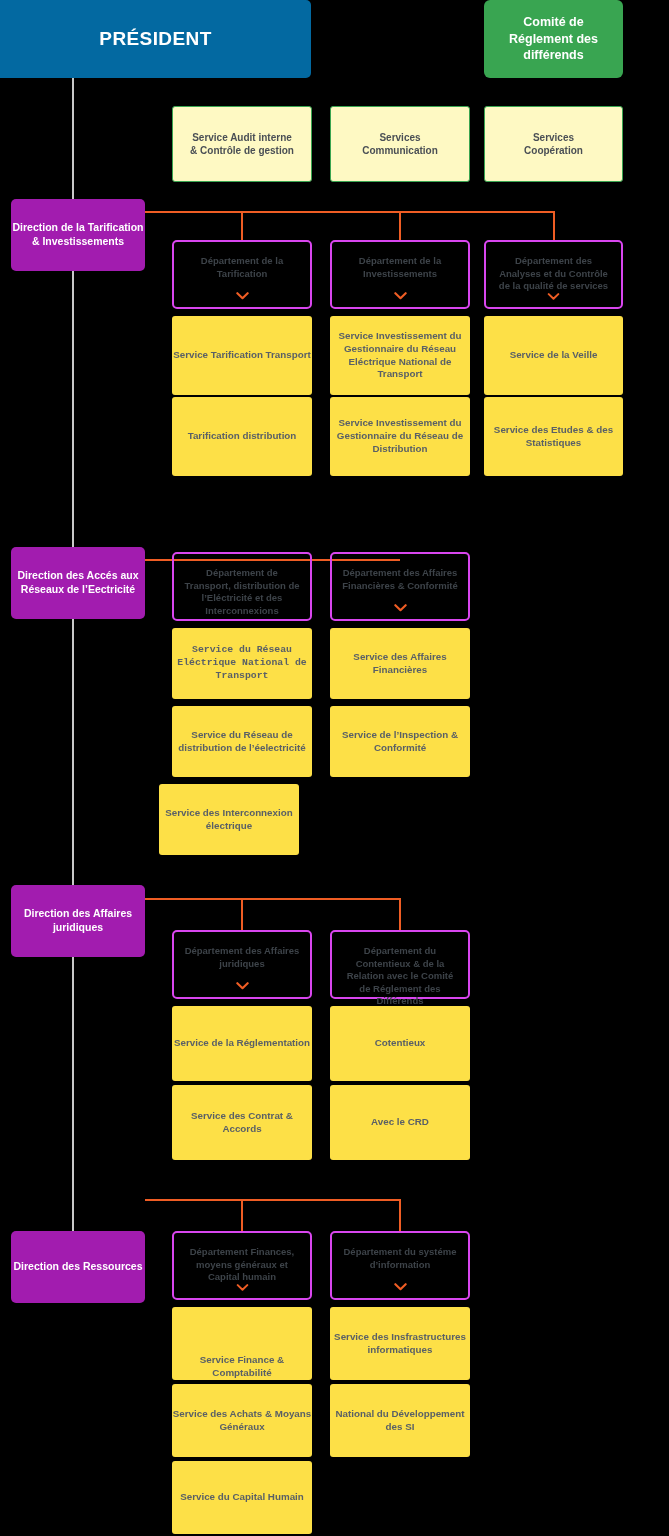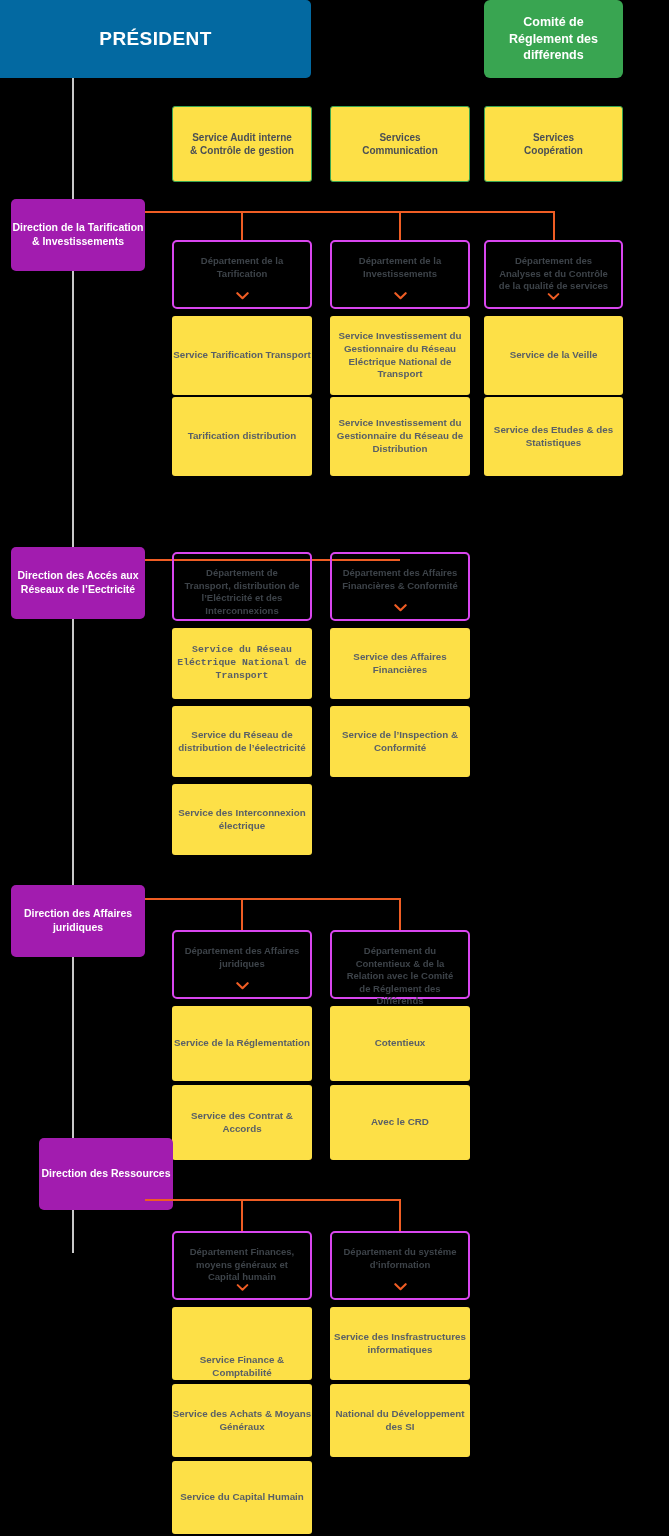--- a/index.html
+++ b/index.html
@@ -33,21 +33,21 @@
     font-size:19px;font-weight:700;letter-spacing:.4px;
     border-radius:0 5px 5px 0;
   }
   
   .council{
     background:#39a551;color:#ffffff;border-radius:6px;
     font-size:12.5px;font-weight:700;
   }
   
   .wservice{
-    background:#fde047;color:#4a4f55;
+    background:#fef9c3;color:#4a4f55;
     border:1.5px solid #39a551;border-radius:3px;
     font-size:10px;font-weight:600;
   }
   
   .direction{
     left:11px;width:134px;height:72px;
     background:#a21caf;color:#ffffff;border-radius:5px;
     font-size:10.5px;font-weight:700;
   }
   
@@ -149,21 +149,21 @@
         <svg class="chev" viewBox="0 0 14 9" xmlns="http://www.w3.org/2000/svg">
           <path d="M1.2 1.4 L7 7 L12.8 1.4" fill="none" stroke="#ef5d24" stroke-width="2.4" stroke-linecap="round" stroke-linejoin="round"></path>
         </svg>
       </div>
       <div class="box gservice" style="left:172px;top:628px;width:140px;height:71px;font-family:Liberation Mono, monospace;">
         <span>Service du Réseau Eléctrique National de Transport</span>
       </div>
       <div class="box gservice" style="left:172px;top:706px;width:140px;height:71px;">
         <span>Service du Réseau de distribution de l’éelectricité</span>
       </div>
-      <div class="box gservice" style="left:172px;top:784px;width:140px;height:71px;">
+      <div class="box gservice" style="left:159px;top:784px;width:140px;height:71px;">
         <span>Service des Interconnexion électrique</span>
       </div>
       <div class="vline" style="left:399px;top:559px;height:-7px;"></div>
       <div class="box dept" style="left:330px;top:552px;width:140px;height:69px;">
         <span class="dept-label">Département des Affaires Financières &amp; Conformité</span>
         <svg class="chev" viewBox="0 0 14 9" xmlns="http://www.w3.org/2000/svg">
           <path d="M1.2 1.4 L7 7 L12.8 1.4" fill="none" stroke="#ef5d24" stroke-width="2.4" stroke-linecap="round" stroke-linejoin="round"></path>
         </svg>
       </div>
       <div class="box gservice" style="left:330px;top:628px;width:140px;height:71px;">
@@ -195,21 +195,21 @@
         <svg class="chev" viewBox="0 0 14 9" xmlns="http://www.w3.org/2000/svg">
           <path d="M1.2 1.4 L7 7 L12.8 1.4" fill="none" stroke="#ef5d24" stroke-width="2.4" stroke-linecap="round" stroke-linejoin="round"></path>
         </svg>
       </div>
       <div class="box gservice" style="left:330px;top:1006px;width:140px;height:75px;">
         <span>Cotentieux</span>
       </div>
       <div class="box gservice" style="left:330px;top:1085px;width:140px;height:75px;">
         <span>Avec le CRD</span>
       </div>
-      <div class="box direction" style="top:1138px;margin-left:28px;">
+      <div class="box direction" style="top:1231px;">
         <span>Direction des Ressources</span>
       </div>
       <div class="hline" style="left:145px;top:1199px;width:255px;"></div>
       <div class="vline" style="left:241px;top:1199px;height:32px;"></div>
       <div class="box dept" style="left:172px;top:1231px;width:140px;height:69px;">
         <span class="dept-label">Département Finances, moyens généraux et Capital humain</span>
         <svg class="chev" viewBox="0 0 14 9" xmlns="http://www.w3.org/2000/svg">
           <path d="M1.2 1.4 L7 7 L12.8 1.4" fill="none" stroke="#ef5d24" stroke-width="2.4" stroke-linecap="round" stroke-linejoin="round"></path>
         </svg>
       </div>

